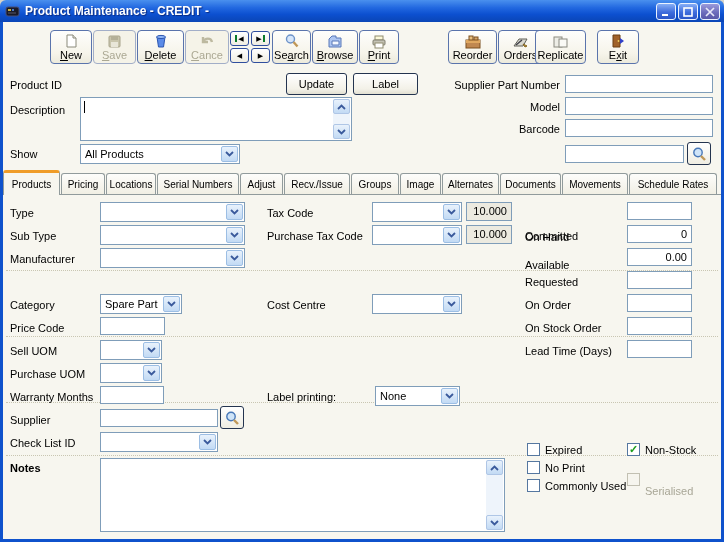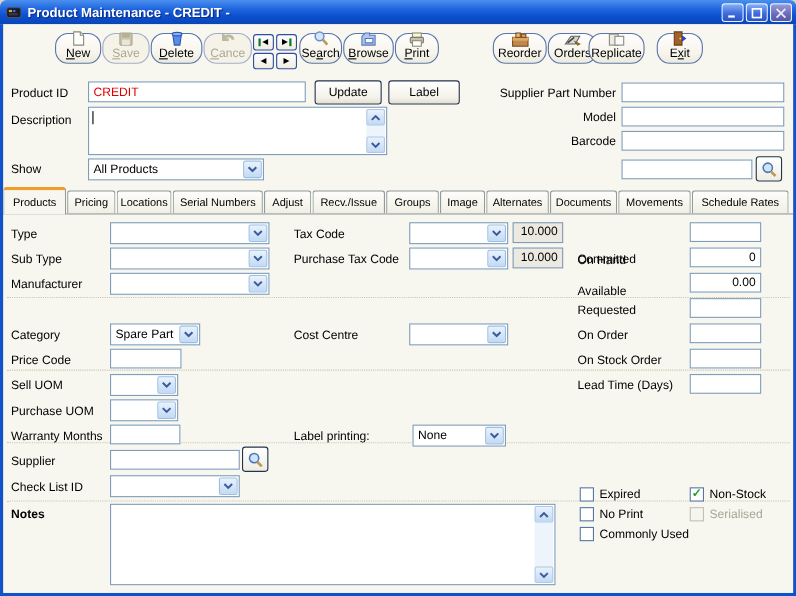--- a/index.html
+++ b/index.html
@@ -11,21 +11,21 @@
   .title-text{color:#fff;font-weight:bold;font-size:12px;margin-left:5px;text-shadow:1px 1px 1px #0a2a80;}
   .edge{position:absolute;background:#0F52CC;}
   .edge-l{left:0;top:22px;width:3px;height:520px;}
   .edge-r{right:0;top:22px;width:3px;height:520px;}
   .edge-b{left:0;bottom:0;width:724px;height:3px;}
   .client{position:absolute;left:3px;top:22px;width:718px;height:517px;background:#F7F6EF;}
   .wbtn{position:absolute;top:3px;width:20px;height:17px;border:1px solid #EAF2FF;border-radius:3px;
     background:linear-gradient(180deg,#86AEF6 0%,#3E6CDC 55%,#2A55C8 100%);display:flex;align-items:center;justify-content:center;}
   .wbtn.close{background:linear-gradient(180deg,#9A9ADA 0%,#6A6ABA 60%,#5858A8 100%);}
   
-  .tbtn{position:absolute;top:30px;height:28px;border:1px solid #5A74AC;border-radius:12px;
+  .tbtn{position:absolute;top:30px;height:34px;border:1px solid #5A74AC;border-radius:4px;
     background:linear-gradient(180deg,#FEFEFC 0%,#F6F4EA 70%,#ECEADC 100%);
     display:flex;flex-direction:column;align-items:center;justify-content:flex-end;padding-bottom:1px;cursor:default;}
   .tbtn .tlabel{font-size:11px;line-height:13px;}
   .tbtn.disabled{border-color:#A2AEC8;background:#F5F3E8;}
   .tbtn.disabled .tlabel{color:#ABA893;}
   .ticon{height:17px;display:flex;align-items:flex-end;justify-content:center;}
   .navbtn{position:absolute;width:19px;height:15px;border:1px solid #2F4E9E;border-radius:3px;background:linear-gradient(#fff,#EFEDE2);
     display:flex;align-items:center;justify-content:center;font-size:7px;line-height:1;gap:1px;}
   .navbar{width:2px;height:7px;background:#0A7A2A;}
   
@@ -49,21 +49,21 @@
   
   .tab{position:absolute;top:173px;height:21px;border:1px solid #919B9C;border-bottom:none;border-radius:3px 3px 0 0;
     background:linear-gradient(180deg,#FDFDFB 0%,#F1EFE4 100%);display:flex;align-items:center;justify-content:center;font-size:10px;}
   .tab.active{top:170px;height:25px;background:#F7F6EF;border-top:3px solid #EF9C28;z-index:3;font-size:10px;}
   .panel-top{position:absolute;left:3px;top:194px;width:718px;height:1px;background:#919B9C;}
   .dotline{position:absolute;left:6px;width:712px;height:0;border-top:1px dotted #C9C6B2;}
   .cb{position:absolute;display:flex;align-items:center;gap:5px;}
   .cbbox{width:13px;height:13px;border:1px solid #5577A0;background:#fff;display:flex;align-items:center;justify-content:center;
     color:#1E9E1E;font-weight:bold;font-size:11px;line-height:1;}
   .cb.disabled .cbbox{border-color:#C2C0B2;background:#F6F5EE;}
-  .cb.disabled .cblabel{color:#A8A696;}
+  .cb.disabled .cblabel{color:#A8A696;margin-top:24px;}
   .lookup{position:absolute;width:24px;height:23px;border:1px solid #24344F;border-radius:3px;
     background:linear-gradient(180deg,#FFFFFF 0%,#EFEDE2 100%);display:flex;align-items:center;justify-content:center;}
 </style>
 </head>
 <body>
 
 <div class="window">
 
   <div class="titlebar">
     <span style="display:flex;">
@@ -213,21 +213,20 @@
         <svg width="16" height="16">
           <path d="M3 2 h7 v12 h-7 z" fill="#A0622A" stroke="#6B3E14"></path>
           <circle cx="8.5" cy="8" r="0.9" fill="#F0D060"></circle>
           <path d="M10 5 l4 3 -4 3 z" fill="#3040C8"></path>
         </svg>
       </span>
     <span class="tlabel">E<u>x</u>it</span>
   </div>
 
   <div class="lbl" style="left:10px;top:79px;">Product ID</div>
-  <input class="field red" style="left: 80px; top: 74px; width: 198px;" value="CREDIT">
   <div class="btn" style="left:286px;top:73px;width:61px;height:22px;">Update</div>
   <div class="btn" style="left:353px;top:73px;width:65px;height:22px;">Label</div>
   <div class="lbl lbl-r" style="left:430px;top:79px;width:130px;">Supplier Part Number</div>
   <input class="field" style="left: 565px; top: 75px; width: 148px; height: 18px;">
 
   <div class="lbl" style="left:10px;top:104px;">Description</div>
   <div class="textbox" style="left:80px;top:97px;width:272px;height:44px;">
     <div style="position:absolute;left:3px;top:3px;width:1px;height:12px;background:#000;"></div>
     <div class="scrollcol">
       <div class="sbtn">

